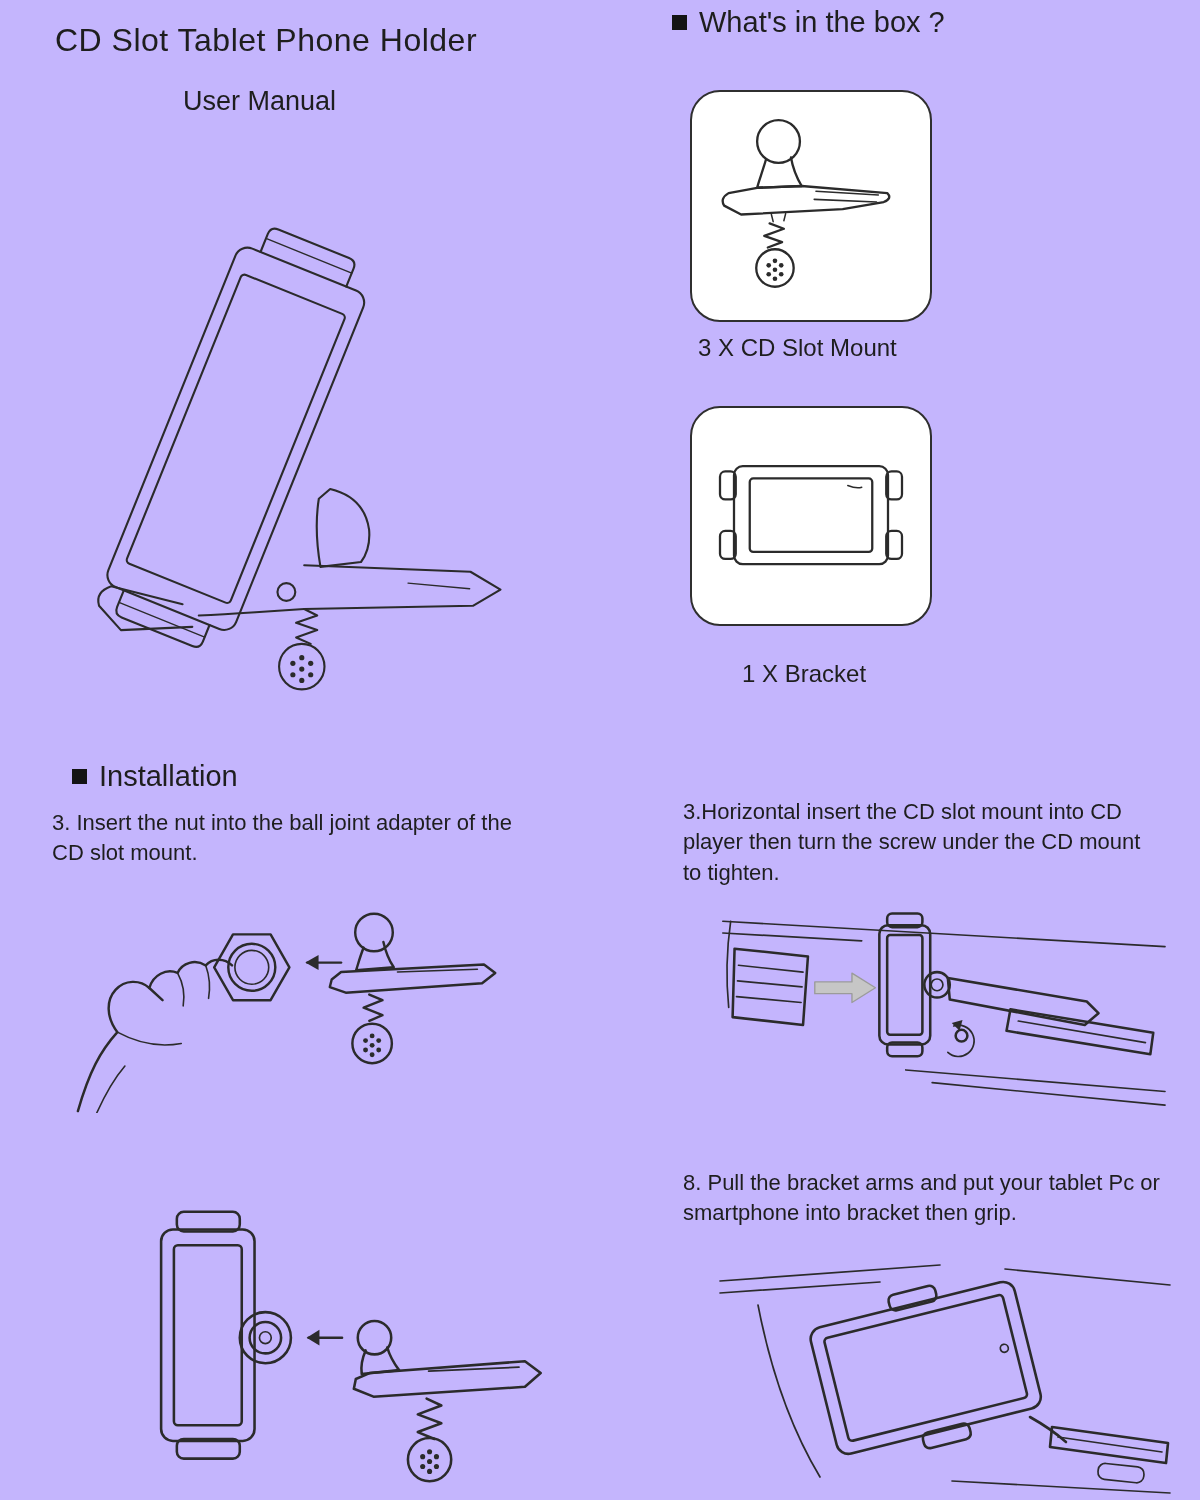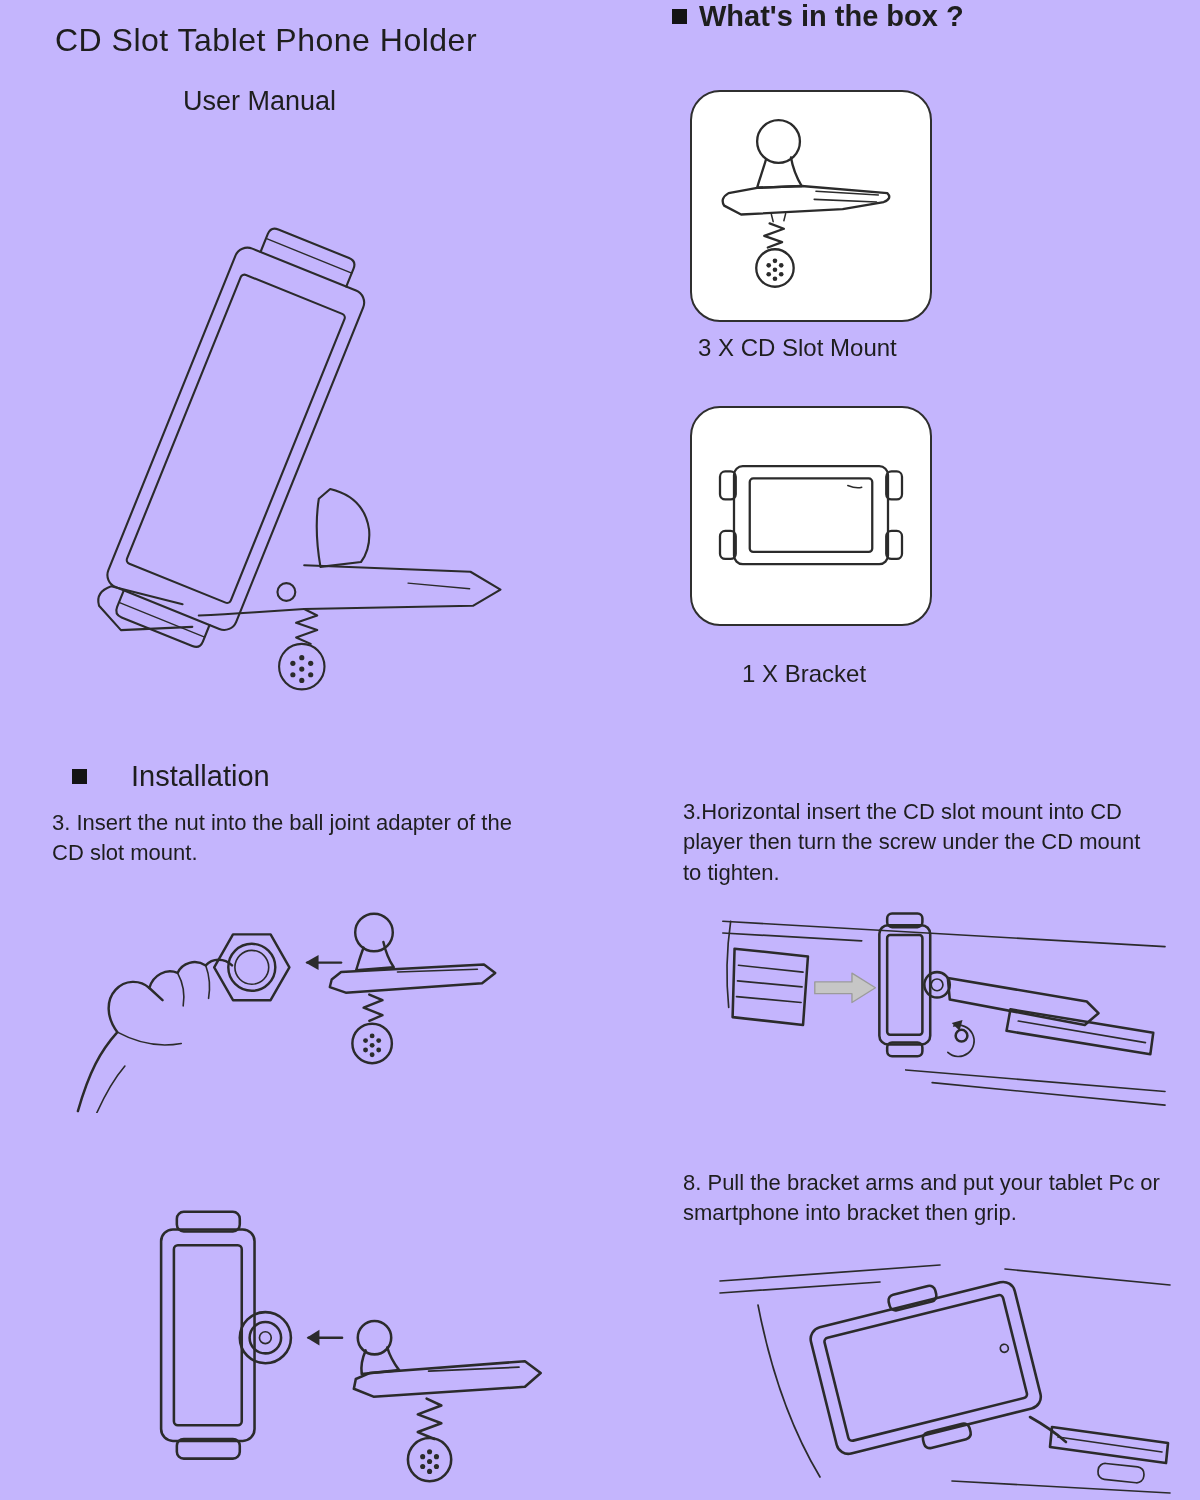--- a/index.html
+++ b/index.html
@@ -11,22 +11,22 @@
   }
   .page { position:relative; width:1200px; height:1500px; background:#c4b5fd; overflow:hidden; }
   .abs { position:absolute; }
 
   .doc-title   { left:55px;  top:22px;  font-size:32px; font-weight:400; letter-spacing:0.5px; }
   .doc-sub     { left:183px; top:86px;  font-size:27px; font-weight:400; }
 
   .sec-head    { font-size:29px; font-weight:400; display:flex; align-items:center; }
   .sec-head .sq{ width:15px; height:15px; background:#141414; display:inline-block; margin-right:12px; flex:0 0 auto; }
 
-  .box-head    { left:672px; top:0;font-weight:bold; }
-  .inst-head   { left:72px;  top:760px;gap:32px; }
+  .box-head    { left:672px; top:6px; }
+  .inst-head   { left:72px;  top:760px; }
 
   .part-box {
     border:2.5px solid #2f2f2f; border-radius:30px;
     display:flex; align-items:center; justify-content:center;
     background:#fff;
   }
   .box1 { left:690px; top:90px;  width:242px; height:232px; }
   .box2 { left:690px; top:406px; width:242px; height:220px; }
 
   .caption { font-size:24px; }

